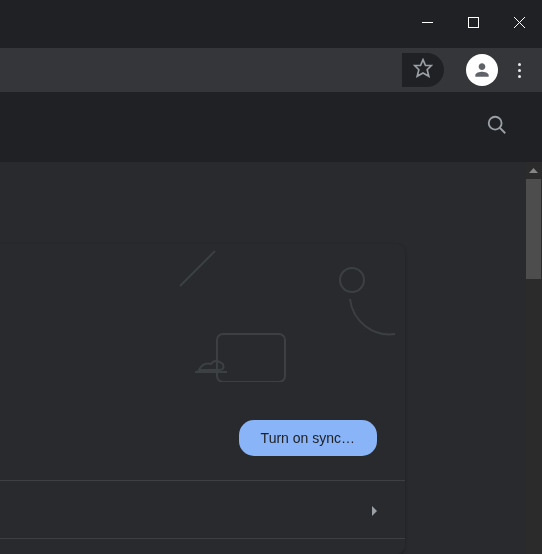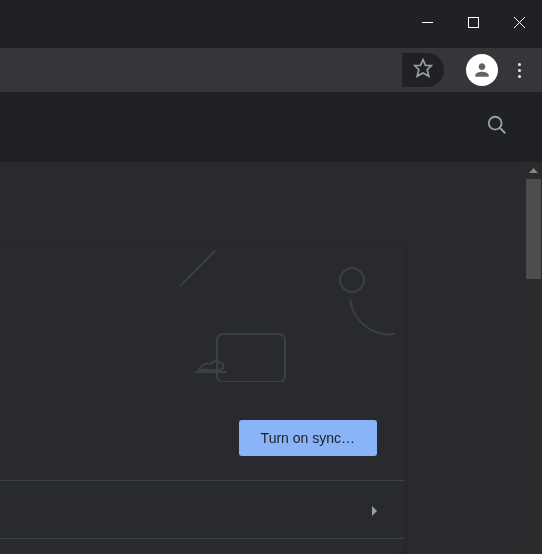--- a/index.html
+++ b/index.html
@@ -27,21 +27,21 @@
   .scrollbar { position: absolute; right: 0; top: 162px; bottom: 0; width: 17px; background: #2b2b2b; }
   .scroll-up { position: absolute; top: 0; width: 17px; height: 17px; display: flex; align-items: center; justify-content: center; }
   .scroll-up svg { fill: #858585; }
   .thumb { position: absolute; top: 17px; width: 15px; left: 1px; height: 100px; background: #4d4d4d; }
   
   .card { position: absolute; left: 0; top: 244px; width: 405px; height: 310px; background: #292a2d; border-radius: 0 8px 8px 0; box-shadow: 0 1px 3px rgba(0,0,0,0.3); }
   
   .illus { position: absolute; top: 0; left: 0; right: 0; height: 160px; overflow: hidden; }
   .illus svg { position: absolute; }
   
-  .sync-btn { position: absolute; right: 28px; top: 176px; height: 36px; padding: 0 22px; background: #8ab4f8; color: #202124; border: none; border-radius: 3px; font-size: 14px; font-weight: 500; cursor: pointer; }
+  .sync-btn { position: absolute; right: 28px; top: 176px; height: 36px; padding: 0 22px; background: #8ab4f8; color: #202124; border: none; border-radius: 15px; font-size: 14px; font-weight: 500; cursor: pointer; }
   
   .row-divider { position: absolute; left: 0; right: 0; height: 1px; background: #3c4043; }
   .chev-row { position: absolute; right: 28px; display: flex; align-items: center; }
   .chev { width: 0; height: 0; border-top: 5px solid transparent; border-bottom: 5px solid transparent; border-left: 5px solid #9aa0a6; }
 </style>
 </head>
 <body>
 
 <div class="window-controls">
   <div class="win-btn">

